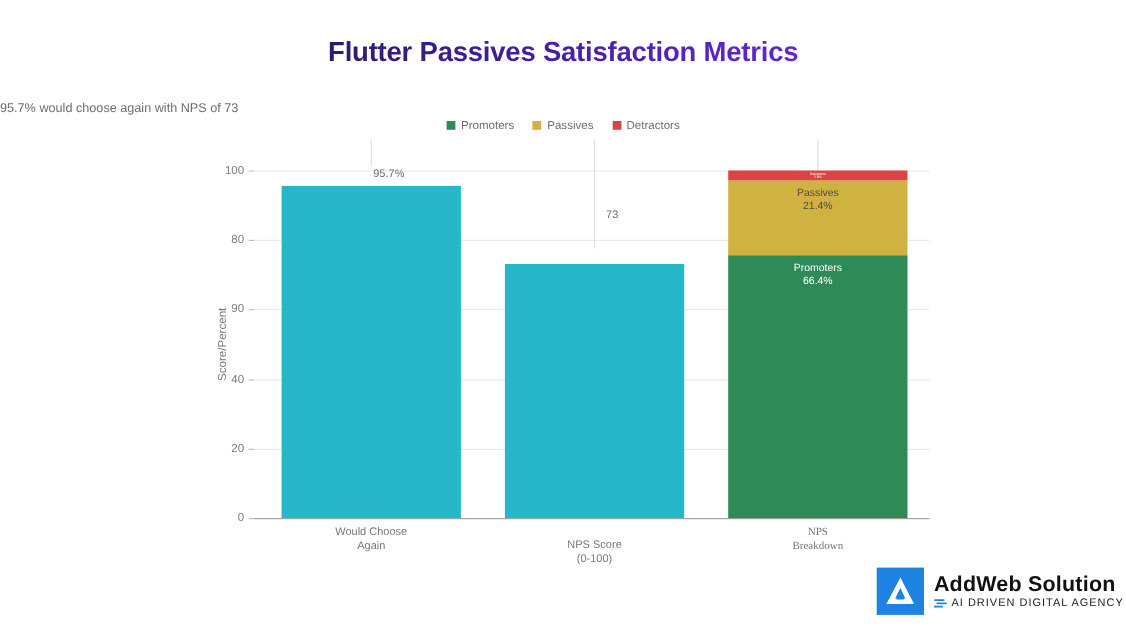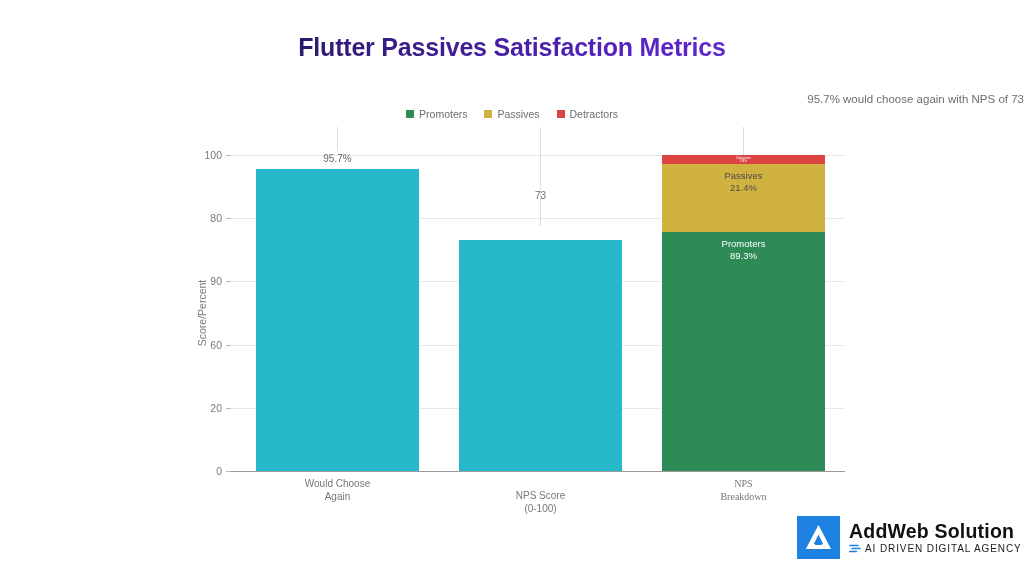--- a/index.html
+++ b/index.html
@@ -32,21 +32,21 @@
     color: transparent;
     -webkit-text-fill-color: transparent;
   }
 
   
   .chart-subtitle {
     position: absolute;
     top: 93px;
     left: 0;
     width: 1024px;
-    text-align: right;
+    text-align: left;
     font-size: 11.5px;
     color: #6e6e6e;
   }
   .legend {
     position: absolute;
     top: 108px;
     left: 0;
     width: 1024px;
     display: flex;
     justify-content: center;
@@ -135,21 +135,21 @@
     font-size: 9.5px;
     line-height: 12px;
     color: #ffffff;
     pointer-events: none;
   }
   .seg-label.dark { color: #4b4b4b; }
   .seg-label.tiny { font-size: 3.2px; line-height: 3.6px; }
 
   .value-label {
     position: absolute;
-    left: 0;
+    left: 16px;
     width: 100%;
     text-align: center;
     font-size: 10px;
     color: #6b6b6b;
     white-space: nowrap;
   }
 
   
   .connector {
     position: absolute;
@@ -242,21 +242,21 @@
   <div class="gridline" style="top:63.2px"></div>
   <span class="ytick-mark" style="top:63.2px"></span>
   <span class="ytick-label" style="top:63.2px">80</span>
 
   <div class="gridline" style="top:126.4px"></div>
   <span class="ytick-mark" style="top:126.4px"></span>
   <span class="ytick-label" style="top:126.4px">90</span>
 
   <div class="gridline" style="top:189.6px"></div>
   <span class="ytick-mark" style="top:189.6px"></span>
-  <span class="ytick-label" style="top:189.6px">60</span>
+  <span class="ytick-label" style="top:189.6px">40</span>
 
   <div class="gridline" style="top:252.8px"></div>
   <span class="ytick-mark" style="top:252.8px"></span>
   <span class="ytick-label" style="top:252.8px">20</span>
 
   <span class="ytick-mark" style="top:316px"></span>
   <span class="ytick-label" style="top:316px">0</span>
 
   <div class="axis-line"></div>
 
@@ -272,21 +272,21 @@
   <div class="bar-group" style="left:228px; width:163px; height:265px;">
     <div class="bar-seg" style="bottom:0; height:230.7px; background:#26b7c9;"></div>
     <div class="value-label" style="top:-16px;">73</div>
   </div>
 
   <div class="bar-group" style="left:431px; width:163px; height:316px;">
 
     <div class="bar-seg" style="bottom:0; height:239.5px; background:#2e8b57;">
       <div class="seg-label" style="top:6px;">
         <span>Promoters</span><br>
-        <span>89.3%</span>
+        <span>66.4%</span>
       </div>
     </div>
 
     <div class="bar-seg" style="bottom:239.5px; height:67.6px; background:#cfb23f;">
       <div class="seg-label dark" style="top:6px;">
         <span>Passives</span><br>
         <span>21.4%</span>
       </div>
     </div>
 

